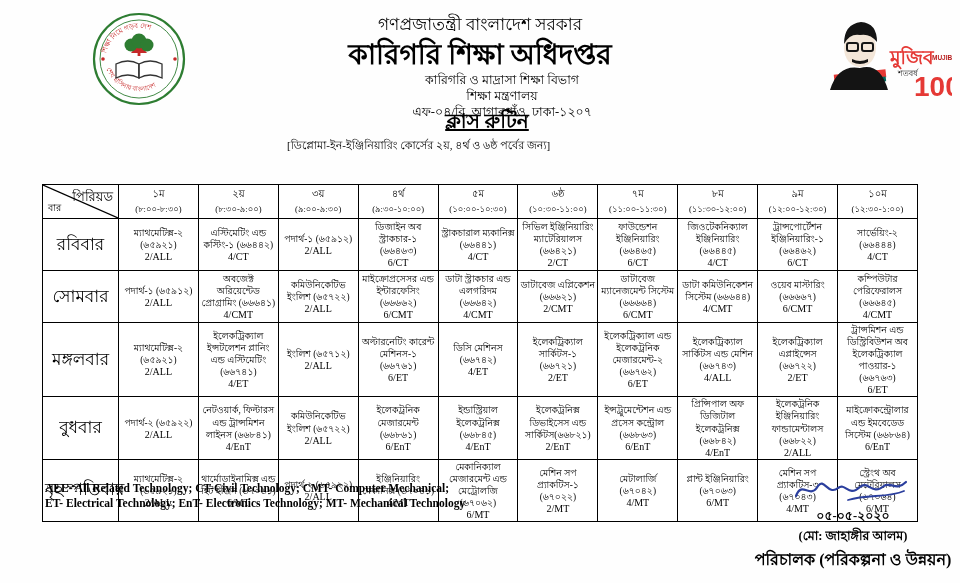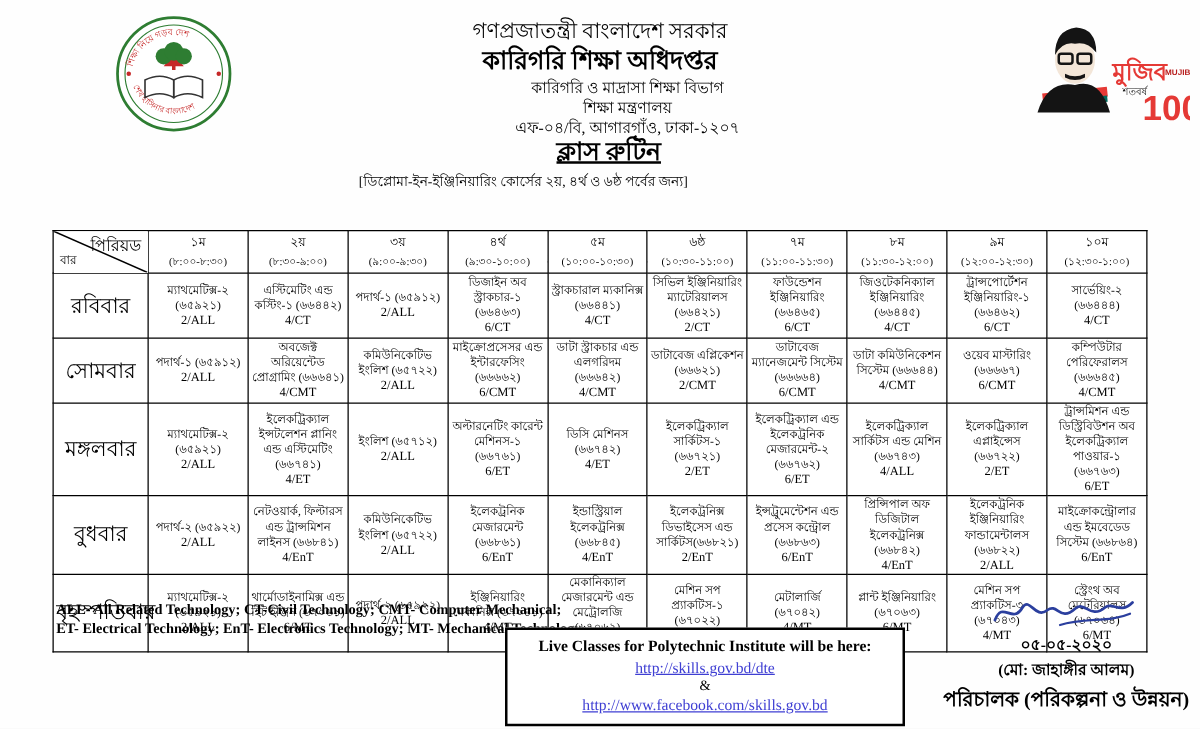--- a/index.html
+++ b/index.html
@@ -2,21 +2,21 @@
 <html><head>
 <meta charset="utf-8">
 <style>
   * { margin:0; padding:0; box-sizing:border-box; }
   body { background:#e8e8e8; font-family:"Liberation Serif","DejaVu Serif",serif; }
   .page { position:relative; width:960px; height:583px; background:#fefefe; margin:0 auto; overflow:hidden; color:#000; }
 
   
   .gov-header { position:absolute; top:14px; left:0; right:0; text-align:center; line-height:1.25; }
   .gov-line1 { font-size:17px; }
-  .gov-org   { font-size:20px; font-weight:bold; margin:2px 0 1px; }
+  .gov-org   { font-size:28px; font-weight:bold; margin:2px 0 1px; }
   .gov-line3, .gov-line4, .gov-line5 { font-size:12.5px;padding-left:44px; }
 
   .logo-left  { position:absolute; left:92px; top:12px; width:94px; height:94px; }
   .logo-right { position:absolute; right:8px; top:12px; width:132px; height:92px; }
 
   
   .start-note { position:absolute; left:62px; top:122px; width:330px; text-align:center;
                 font-size:20px; font-weight:bold; }
   .routine-title { position:absolute; left:327px; top:106px; width:320px; text-align:center;
                    font-size:20px; font-weight:bold; text-decoration:underline; }
@@ -406,26 +406,20 @@
           </td>
         </tr>
       </tbody>
   </table>
 
   <div class="legend">
     <div>ALL- All Related Technology; CT-Civil Technology; CMT- Computer Mechanical;</div>
     <div>ET- Electrical Technology; EnT- Electronics Technology; MT- Mechanical Technology</div>
   </div>
 
-  <div class="live-box">
-    <div class="live-title">Live Classes for Polytechnic Institute will be here:</div>
-    <a class="live-link" href="#" style="color: rgb(63, 63, 211);">http://skills.gov.bd/dte</a>
-    <div class="live-amp">&amp;</div>
-    <a class="live-link" href="#" style="color: rgb(63, 63, 211);">http://www.facebook.com/skills.gov.bd</a>
-  </div>
 
   <div class="sig-block">
     <svg class="sig-img" width="130" height="32" viewBox="0 0 130 32">
       <path d="M8,22 C14,6 22,26 30,12 C36,3 40,22 50,14 C58,8 60,24 72,13 C80,6 84,22 96,12 C102,7 108,18 118,8" fill="none" stroke="#2b3f9e" stroke-width="2.2" stroke-linecap="round"></path>
       <path d="M60,26 C80,20 100,24 116,17" fill="none" stroke="#2b3f9e" stroke-width="1.8" stroke-linecap="round"></path>
     </svg>
     <div class="sig-date">০৫-০৫-২০২০</div>
     <div class="sig-name">(মো: জাহাঙ্গীর আলম)</div>
     <div class="sig-title">পরিচালক (পরিকল্পনা ও উন্নয়ন)</div>
   </div>

